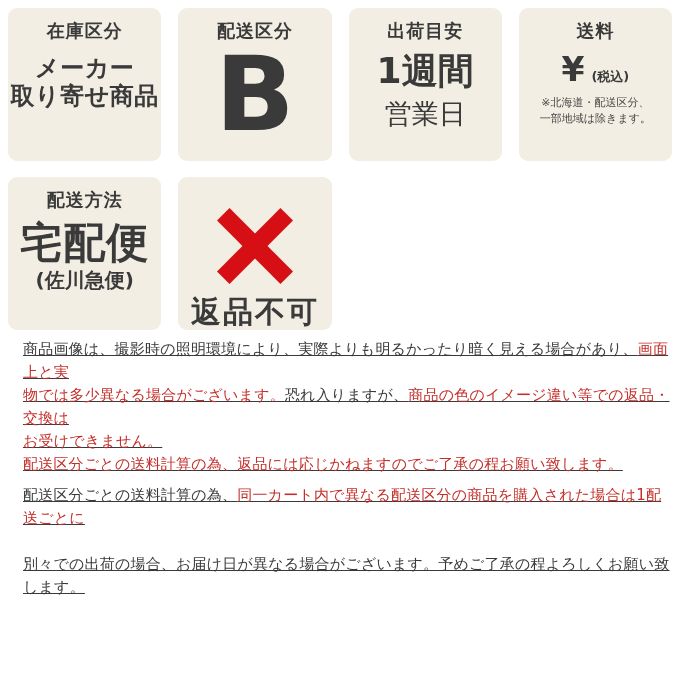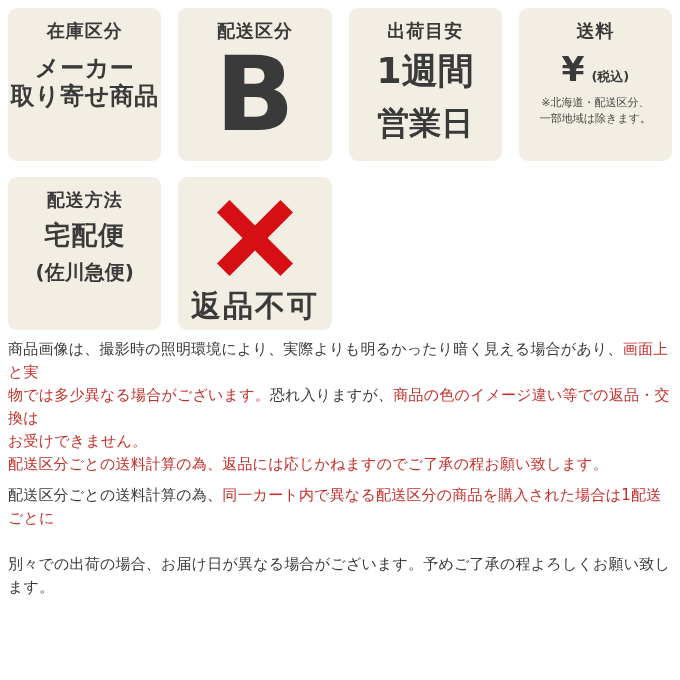--- a/index.html
+++ b/index.html
@@ -32,40 +32,40 @@
     display:flex;flex-direction:column;align-items:center;
     text-align:center;
     padding-top:13px;
     color:var(--dark);
   }
   .box-label{font-size:18px;font-weight:bold;letter-spacing:1px;line-height:20px;}
   .stock-value{margin-top:13px;font-size:24px;font-weight:bold;line-height:28px;letter-spacing:0.5px;}
   .big-letter{flex:1;display:flex;align-items:center;justify-content:center;
     font-size:104px;font-weight:bold;line-height:1;padding-bottom:14px;}
   .estimate-main{margin-top:11px;font-size:36px;font-weight:bold;line-height:38px;}
-  .estimate-sub{margin-top:16px;font-size:32px;font-weight:bold;line-height:34px;}
+  .estimate-sub{margin-top:7px;font-size:27px;font-weight:normal;line-height:34px;}
   .fee-row{margin-top:9px;display:flex;align-items:baseline;justify-content:center;}
   .fee-currency{font-size:33px;font-weight:bold;margin-right:4px;}
   .fee-amount{font-size:56px;font-weight:bold;line-height:52px;letter-spacing:1px;}
   .fee-tax{font-size:13px;font-weight:bold;margin-left:3px;}
   .fee-note{margin-top:6px;font-size:11px;line-height:16px;color:#474747;}
-  .method-value{margin-top:4px;font-size:26px;font-weight:bold;line-height:42px;letter-spacing:1px;}
+  .method-value{margin-top:12px;font-size:42px;font-weight:bold;line-height:42px;letter-spacing:1px;}
   .method-sub{margin-top:4px;font-size:20px;font-weight:bold;line-height:24px;}
-  .noreturn-box{padding-top:16px;}
+  .noreturn-box{padding-top:24px;font-family:Liberation Mono, monospace;}
   .x-wrap{height:86px;display:flex;align-items:center;justify-content:center;margin-top:2px;}
   .noreturn-label{margin-top:9px;font-size:30px;font-weight:bold;line-height:32px;letter-spacing:2px;}
   .notice-bar{
     margin-top:17px;height:26px;background:var(--bar);
     display:flex;align-items:center;justify-content:center;
     font-size:17px;font-weight:bold;color:#333333;letter-spacing:0.5px;
   }
   .notice-bar.second{margin-top:20px;}
   .notice-text{
-    padding:8px 8px 0 8px;
-    font-size:15px;line-height:23px;letter-spacing:0.2px;
+    padding:8px 8px 0 23px;
+    font-size:15px;line-height:23px;letter-spacing:0.2px;text-decoration:underline;
   }
   .c-dark{color:var(--dark);}
   .c-red{color:var(--red);}
 </style>
 </head>
 <body>
 
 <div class="page">
 
   <div class="boxes-row first">

